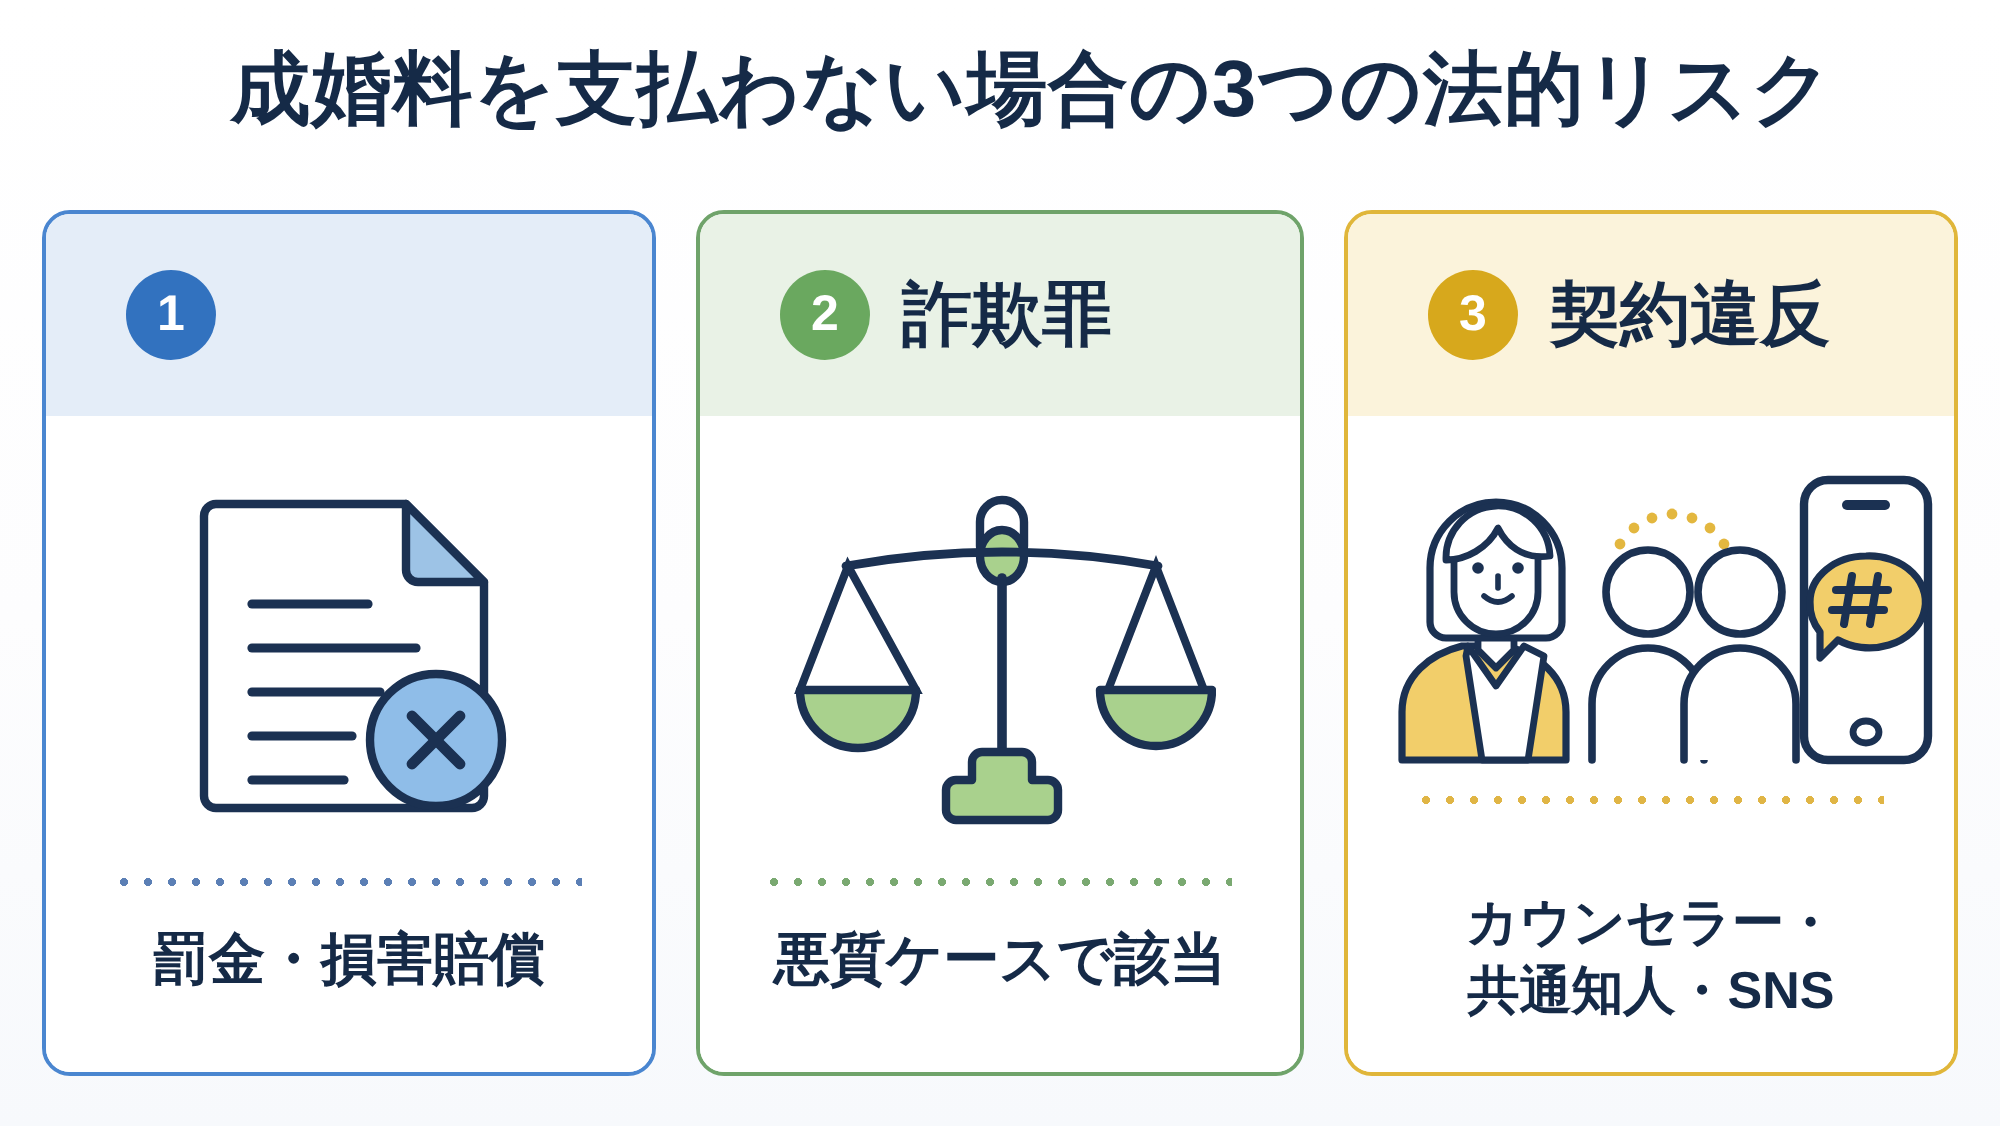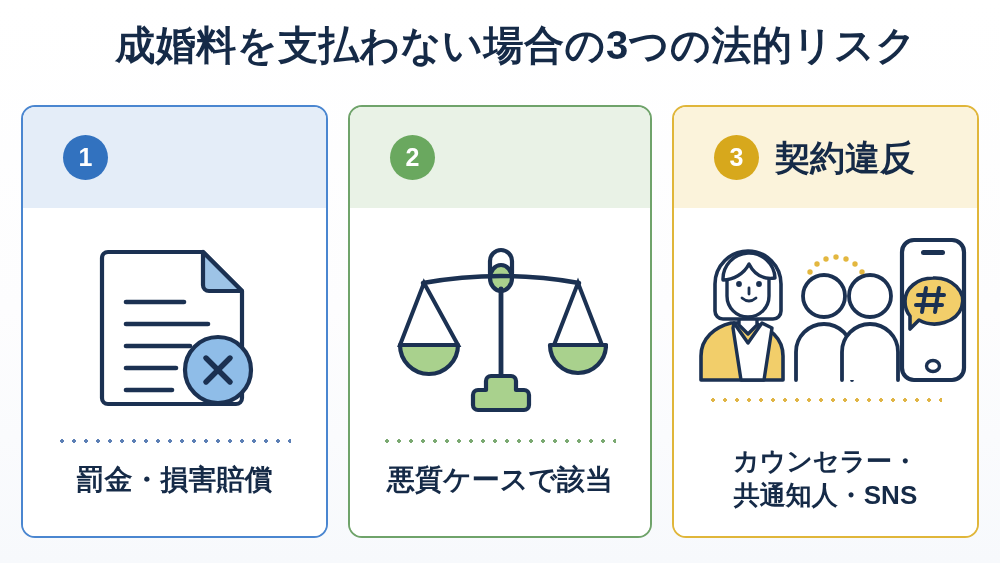--- a/index.html
+++ b/index.html
@@ -137,20 +137,21 @@
         </svg>
       </div>
       <div class="divider"></div>
       <div class="card-footer">罰金・損害賠償</div>
     </div>
   </div>
 
   <div class="card" id="card-2">
     <div class="card-header">
       <div class="badge">2</div>
+      <div class="card-title">詐欺罪</div>
     </div>
     <div class="card-body">
       <div class="icon-area">
         <svg width="215" height="185" viewBox="0 0 215 185">
 
           <path d="M97 28 a11 11 0 0 1 22 0 v12 a11 11 0 0 1 -22 0 z" fill="#ffffff" stroke="#1b3152" stroke-width="4.2"></path>
 
           <ellipse cx="108" cy="45" rx="11" ry="13" fill="#a9d18d" stroke="#1b3152" stroke-width="4.2"></ellipse>
 
           <path d="M30 50 Q108 36 186 50" fill="none" stroke="#1b3152" stroke-width="4.4" stroke-linecap="round"></path>

